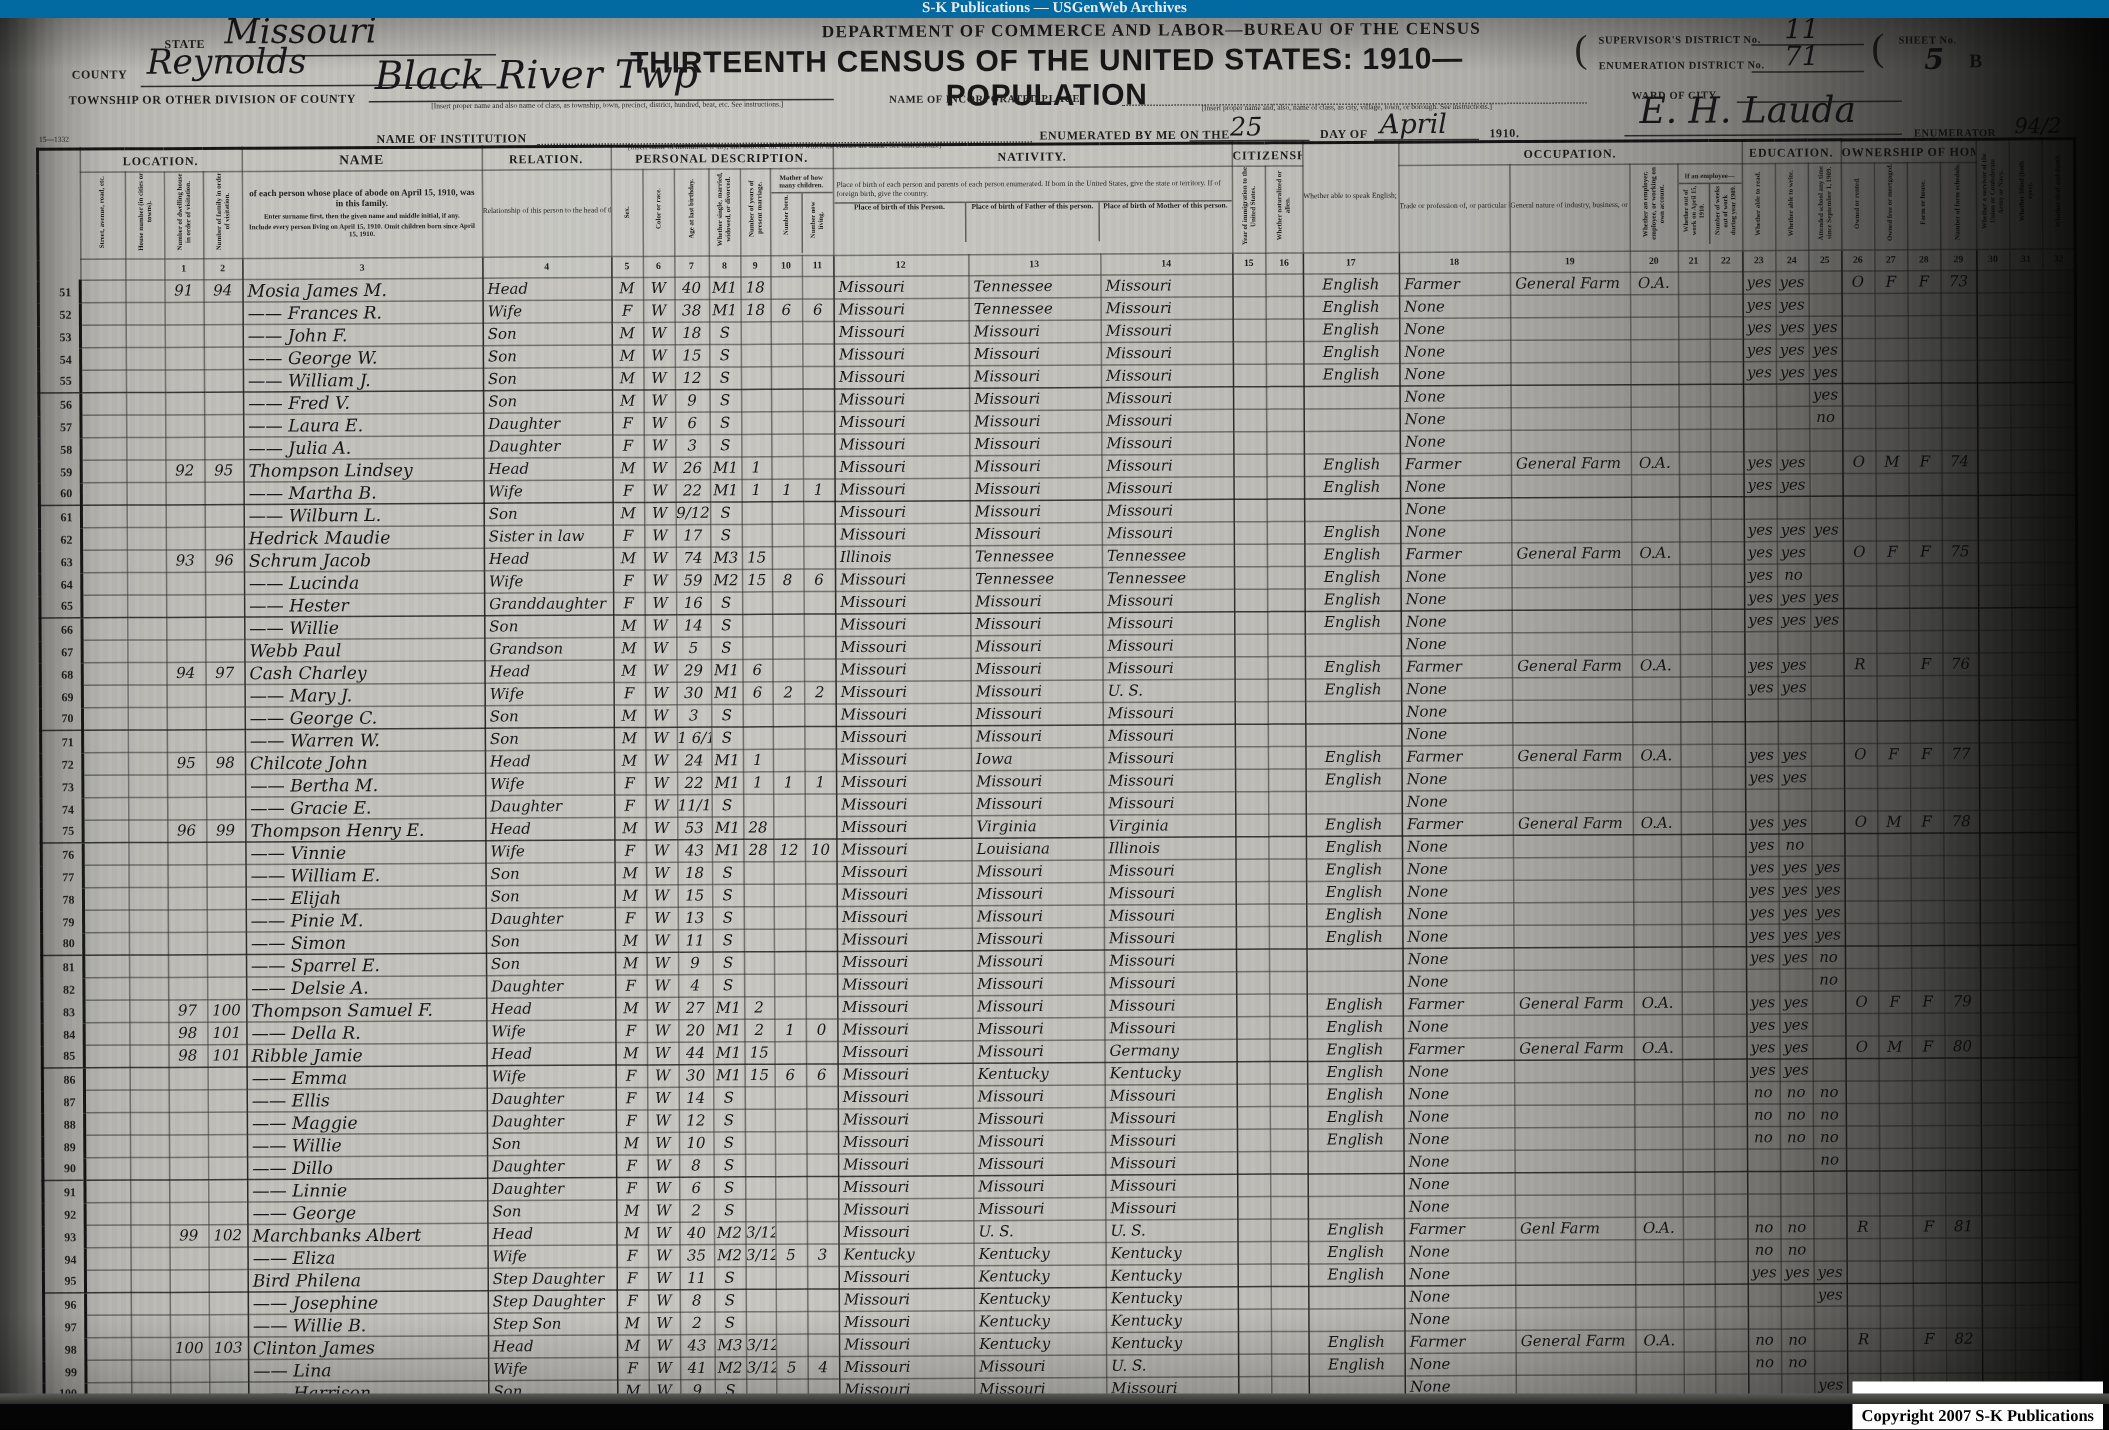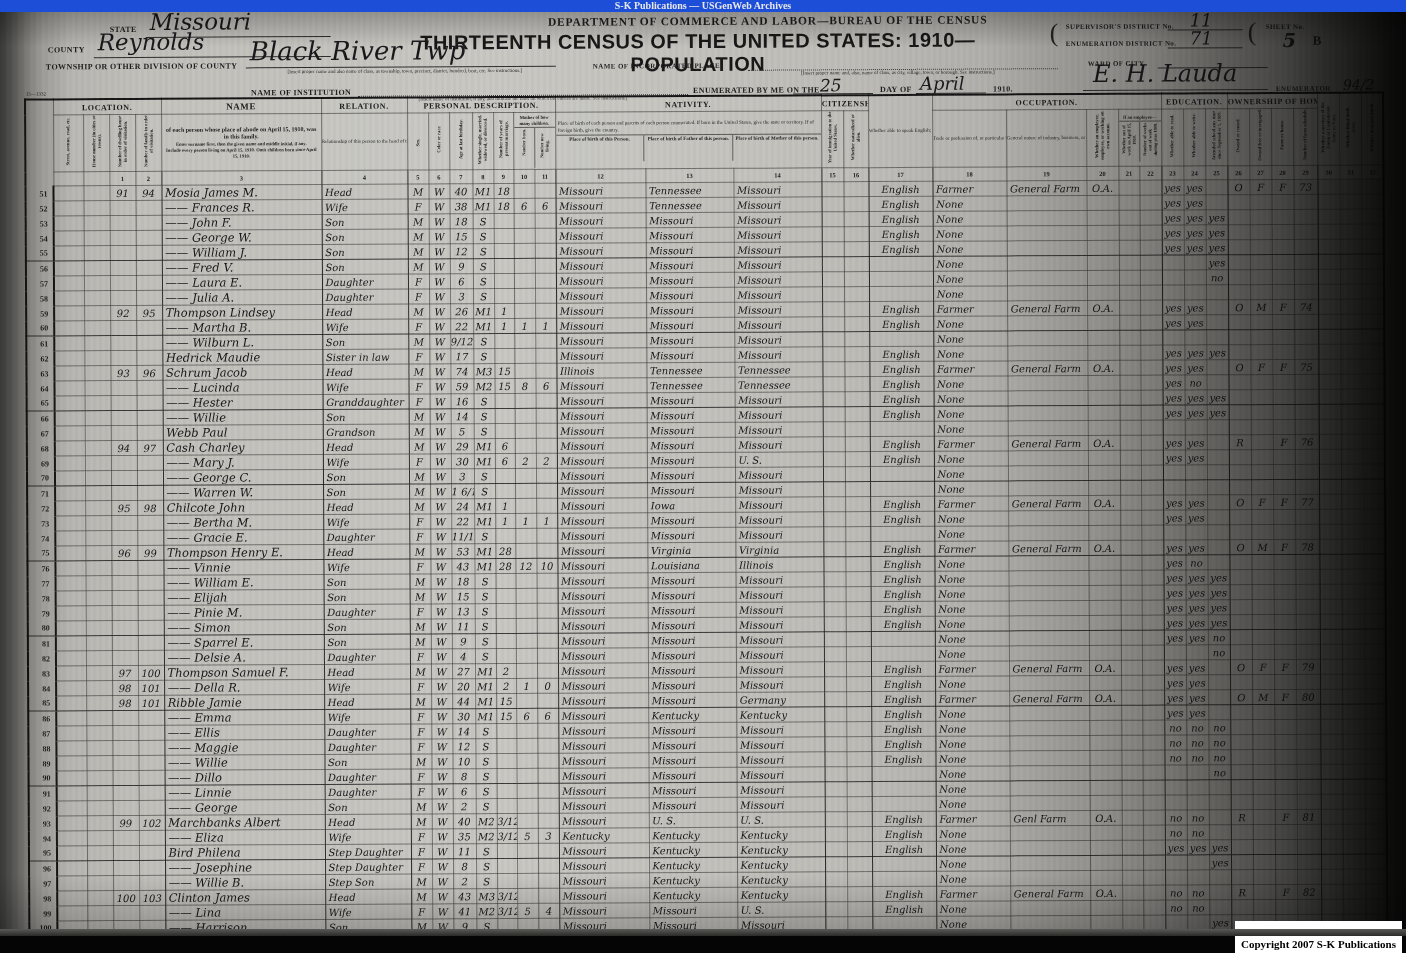--- a/index.html
+++ b/index.html
@@ -1,19 +1,19 @@
 <!DOCTYPE html>
 <html><head>
 <meta charset="utf-8">
 <style>
   html,body{margin:0;padding:0;background:#000;}
   .stage{position:relative;width:1406px;height:953px;background:#0a0a0a;overflow:hidden;
          font-family:"Liberation Serif",serif;}
   
-  .topbar{position:absolute;left:0;top:0;width:100%;height:12px;background:#1d4ed8;z-index:30;
+  .topbar{position:absolute;left:0;top:0;width:100%;height:12px;background:#0369a1;z-index:30;
           display:flex;align-items:center;justify-content:center;}
   .topbar span{color:#e8e8e8;font-family:"Liberation Serif",serif;font-weight:bold;font-size:10px;line-height:10px;}
   .bottombar{position:absolute;left:0;bottom:0;width:100%;height:17px;background:#050505;z-index:30;
              display:flex;align-items:center;justify-content:flex-end;}
   .bottombar .shadowband{position:absolute;left:0;top:-7px;width:100%;height:7px;background:linear-gradient(180deg,#5a5a57,#2a2a28);}
   .copyright{background:#fff;color:#000;font-weight:bold;font-size:11px;padding:16px 6px;margin-right:4px;
              font-family:"Liberation Serif",serif;line-height:15px;text-align:right;}
   
   .paper{position:absolute;left:0;top:10px;width:1406px;height:929px;
          background:linear-gradient(90deg,#70706c 0%,#b2b1ac 3%,#c0bfba 10%,#c8c7c2 35%,#bdbcb7 60%,#a5a4a0 78%,#7e7d79 90%,#4f4f4c 97%,#2e2e2c 100%);}

